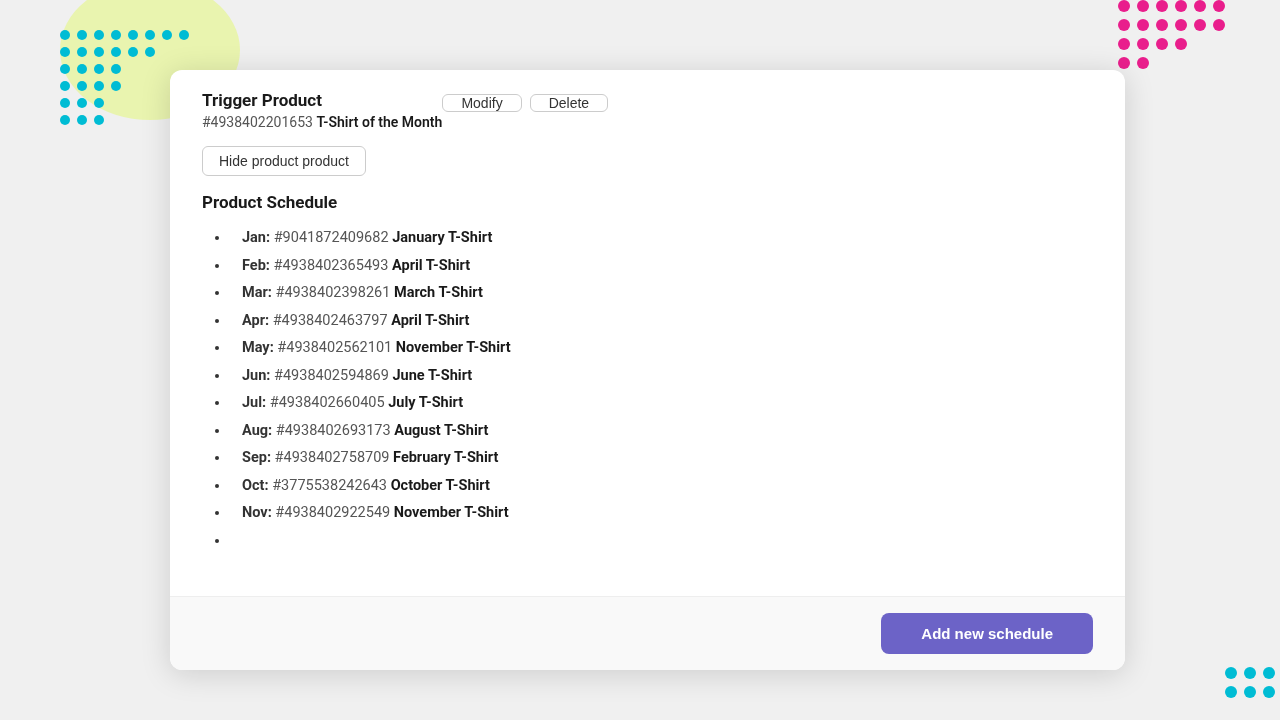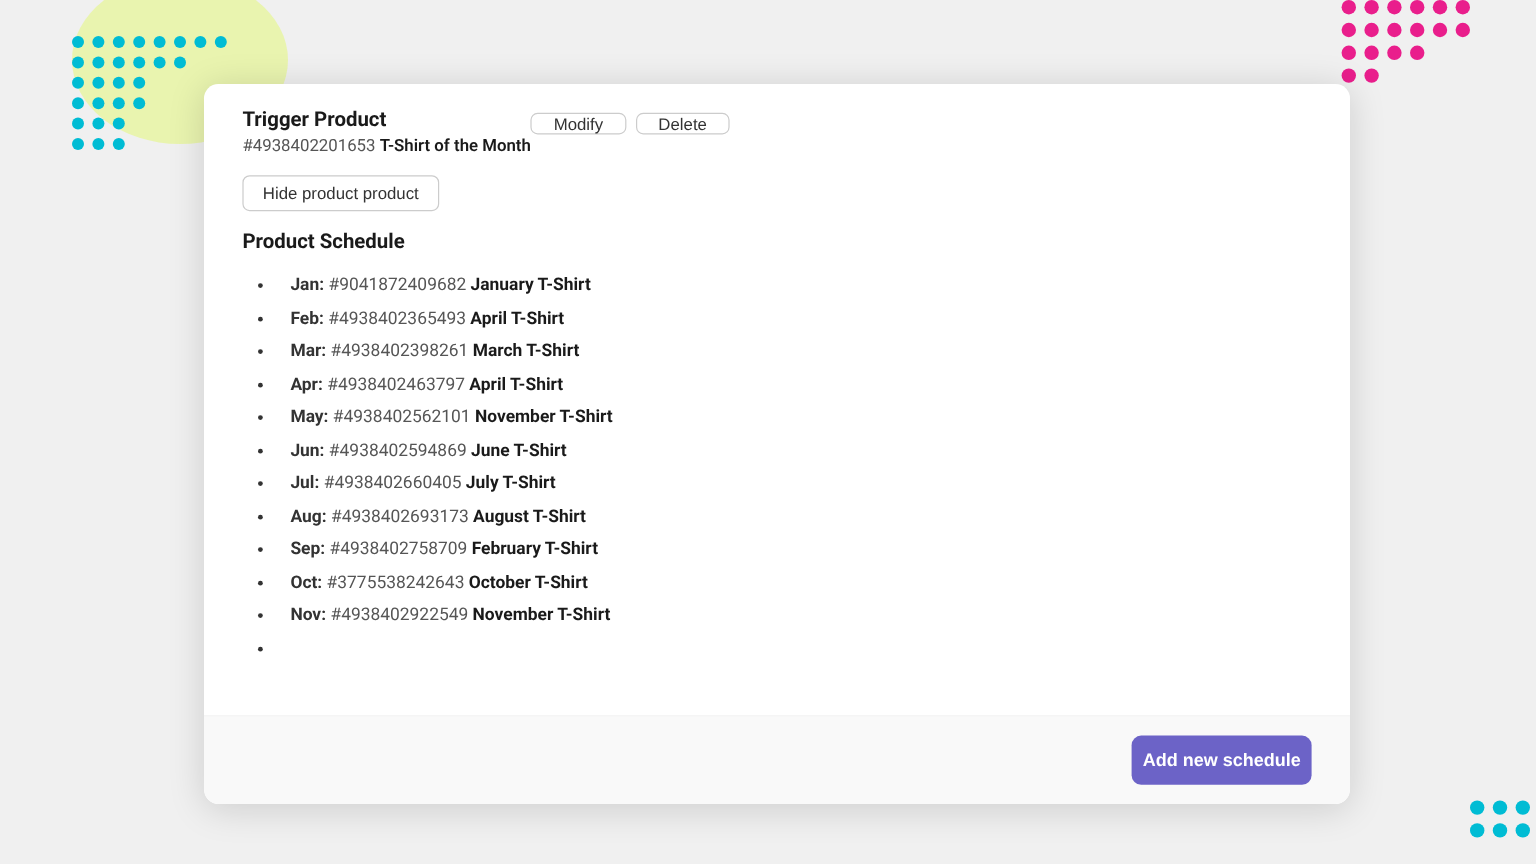--- a/index.html
+++ b/index.html
@@ -190,21 +190,21 @@
       display: flex;
       justify-content: flex-end;
       background: #f9f9f9;
       border-radius: 0 0 12px 12px;
     }
 
     .btn-primary {
       background: #6c63c7;
       color: #fff;
       border: none;
-      padding: 12px 9px;
+      padding: 12px 40px;
       border-radius: 8px;
       font-size: 15px;
       font-weight: 600;
       cursor: pointer;
     }
 
     
     .dot-row {
       display: flex;
       gap: 7px;

